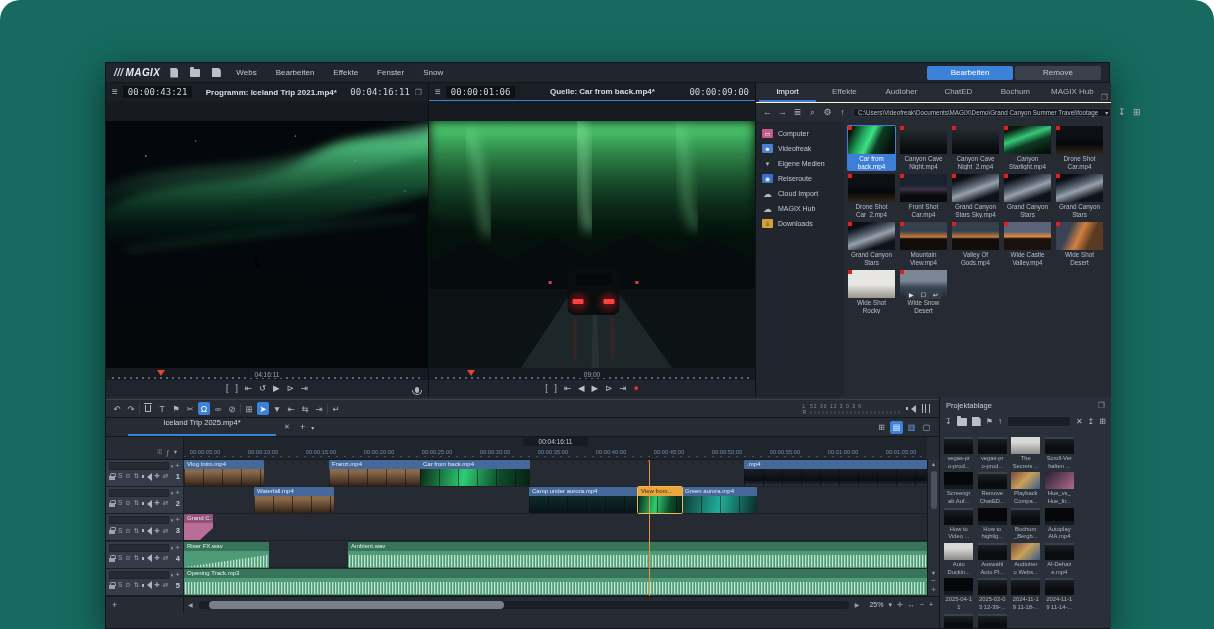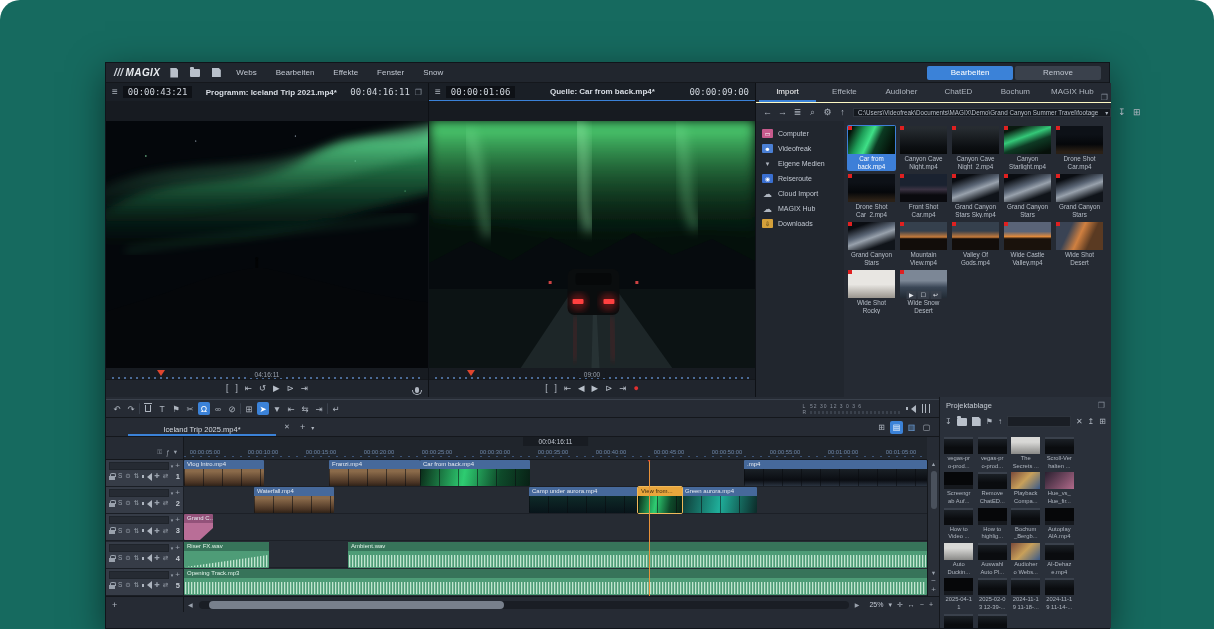--- a/index.html
+++ b/index.html
@@ -102,21 +102,21 @@
   .meter .bars{display:flex;flex-direction:column;gap:2px}
   .meter .scale{font-size:5px;color:#8A929E;letter-spacing:1px;white-space:nowrap}
   .meter .bar{width:90px;height:3px;background:repeating-linear-gradient(90deg,#3A414C 0 2px,transparent 2px 4px)}
   .ic-spk{position:relative;width:9px;height:8px;display:block}
   .ic-spk::before{content:"";position:absolute;left:0;top:2.5px;width:2px;height:3px;background:#AEB5BF}
   .ic-spk::after{content:"";position:absolute;left:1px;top:0;border:4px solid transparent;border-right:5px solid #AEB5BF}
   .ic-mix{width:8px;height:9px;background:repeating-linear-gradient(90deg,#AEB5BF 0 1px,transparent 1px 3.5px);display:block}
 
   
   .tabrow{position:absolute;left:0;top:355px;width:833px;height:19px;background:#262B34;border-bottom:1px solid #14171C;display:flex;align-items:center}
-  .proj-tab{width:148px;margin-left:22px;height:100%;display:flex;align-items:flex-end;justify-content:center;font-size:7.5px;color:#D5DAE1;border-bottom:2px solid #3B82D8;white-space:nowrap;overflow:hidden}
+  .proj-tab{width:148px;margin-left:22px;height:100%;display:flex;align-items:flex-start;justify-content:center;font-size:7.5px;color:#D5DAE1;border-bottom:2px solid #3B82D8;white-space:nowrap;overflow:hidden}
   .tab-x{margin-left:8px;font-size:7px;color:#AEB5BF}
   .tab-add{margin-left:10px;font-size:9px;color:#AEB5BF}
   .tab-dd{margin-left:6px;font-size:6px;color:#AEB5BF}
   .views{margin-left:auto;display:flex;gap:2px;margin-right:6px}
   .vbtn{width:13px;height:13px;display:flex;align-items:center;justify-content:center;font-size:8px;color:#AEB5BF;border-radius:2px}
   .vbtn.on{background:#3B82D8;color:#fff}
   .vbtn.half{color:#6FA6E4}
 
   
   .ruler-head{position:absolute;left:0;top:374px;width:78px;height:23px;background:#262B34;border-right:1px solid #14171C;border-bottom:1px solid #14171C;display:flex;align-items:flex-end;justify-content:flex-end;gap:4px;padding:0 6px 3px 0}

